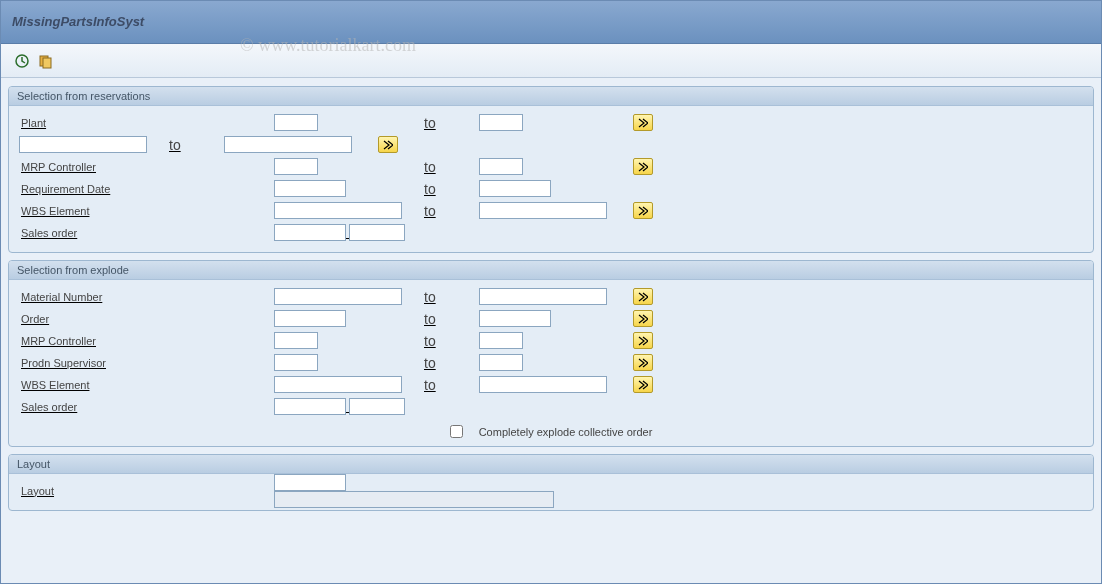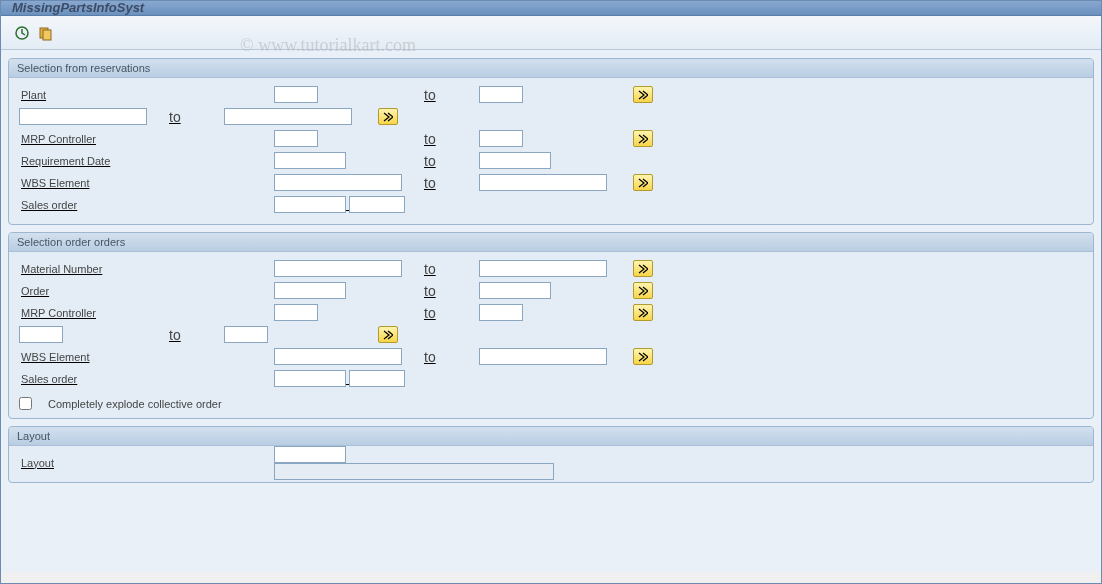--- a/index.html
+++ b/index.html
@@ -6,21 +6,21 @@
     body {
       font-family: Arial, sans-serif;
       font-size: 11px;
       background: #f0f0f0;
       width: 1102px;
       height: 584px;
       overflow: hidden;
       position: relative;
     }
     .titlebar {
-      height: 16px;
+      height: 44px;
       background: linear-gradient(to bottom, #8aa9d0 0%, #6b91bf 100%);
       border-bottom: 1px solid #5a7da8;
       display: flex;
       align-items: center;
       padding-left: 12px;
       color: #3d4c66;
       font-style: italic;
       font-weight: bold;
       font-size: 13px;
     }
@@ -95,21 +95,21 @@
       width: 20px;
       height: 17px;
       background: linear-gradient(to bottom, #fff5b0 0%, #f7d54a 100%);
       border: 1px solid #b39a2a;
       border-radius: 2px;
       display: inline-flex;
       align-items: center;
       justify-content: center;
       cursor: pointer;
     }
-    .chk { display:flex; align-items:center; gap:16px; color:#444; font-size:11px; margin-top:8px; }
+    .chk { display:flex; align-items:center; gap:16px; color:#444; font-size:11px; margin-top:8px;justify-content:center; }
     .watermark {
       position: absolute;
       top: 35px;
       left: 240px;
       color: rgba(180,180,180,0.55);
       font-size: 18px;
       font-family: Georgia, serif;
       pointer-events: none;
     }
     .outer-border {
@@ -202,21 +202,21 @@
         <div class="label">Sales order</div>
         <div class="cell-from">
           <input type="text" class="inp w-med" style="">
           <input type="text" class="inp w-f2" style="">
         </div>
       </div>
     </div>
   </div>
 
   <div class="groupbox">
-    <div class="grouptitle">Selection order orders</div>
+    <div class="grouptitle">Selection from explode</div>
     <div class="groupbody">
       <div class="row">
         <div class="label">Material Number</div>
         <div class="cell-from"><input type="text" class="inp w-wide" style=""></div>
         <div class="cell-to-label">to</div>
         <div class="cell-to"><input type="text" class="inp w-wide" style=""></div>
         <div class="cell-btn"><span class="yellow-btn">
           <svg width="10" height="10" viewBox="0 0 10 10">
                 <path d="M1 1 L6 5 L1 9 M5 1 L10 5 L5 9" fill="none" stroke="#000" stroke-width="1.2"></path>
               </svg>
@@ -238,20 +238,21 @@
         <div class="cell-from"><input type="text" class="inp w-short" style=""></div>
         <div class="cell-to-label">to</div>
         <div class="cell-to"><input type="text" class="inp w-short" style=""></div>
         <div class="cell-btn"><span class="yellow-btn">
           <svg width="10" height="10" viewBox="0 0 10 10">
                 <path d="M1 1 L6 5 L1 9 M5 1 L10 5 L5 9" fill="none" stroke="#000" stroke-width="1.2"></path>
               </svg>
         </span></div>
       </div>
       <div class="row">
+        <div class="label">Prodn Supervisor</div>
         <div class="cell-from"><input type="text" class="inp w-short" style=""></div>
         <div class="cell-to-label">to</div>
         <div class="cell-to"><input type="text" class="inp w-short" style=""></div>
         <div class="cell-btn"><span class="yellow-btn">
           <svg width="10" height="10" viewBox="0 0 10 10">
                 <path d="M1 1 L6 5 L1 9 M5 1 L10 5 L5 9" fill="none" stroke="#000" stroke-width="1.2"></path>
               </svg>
         </span></div>
       </div>
       <div class="row">

